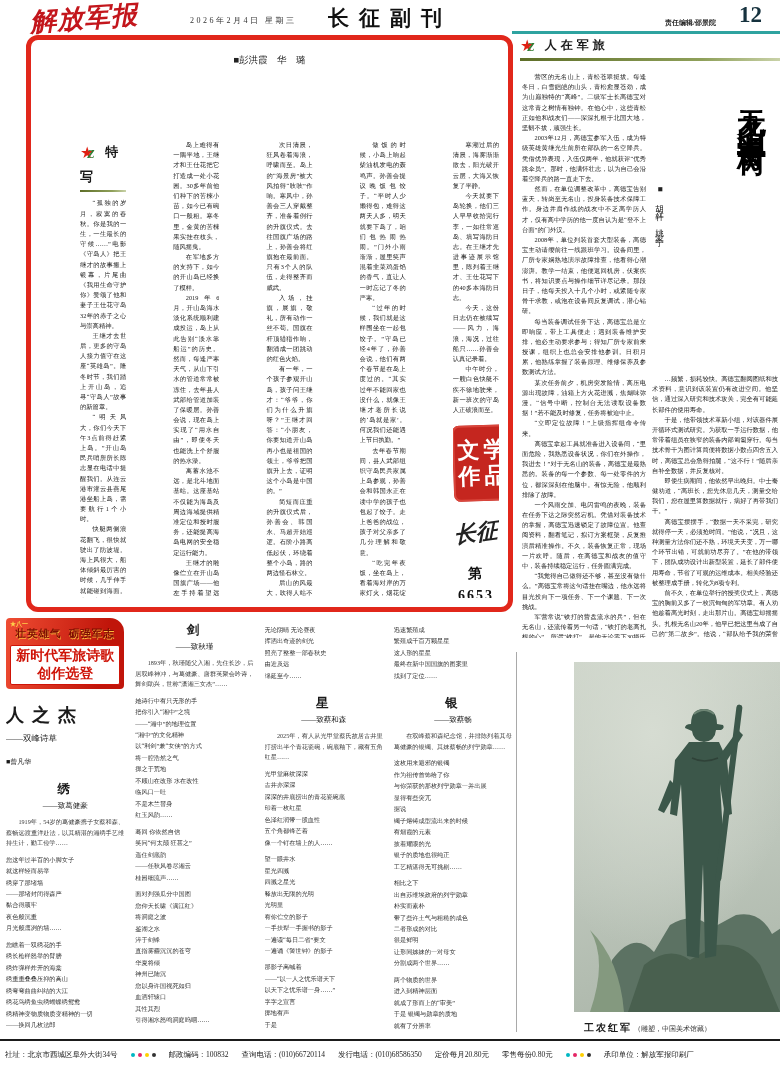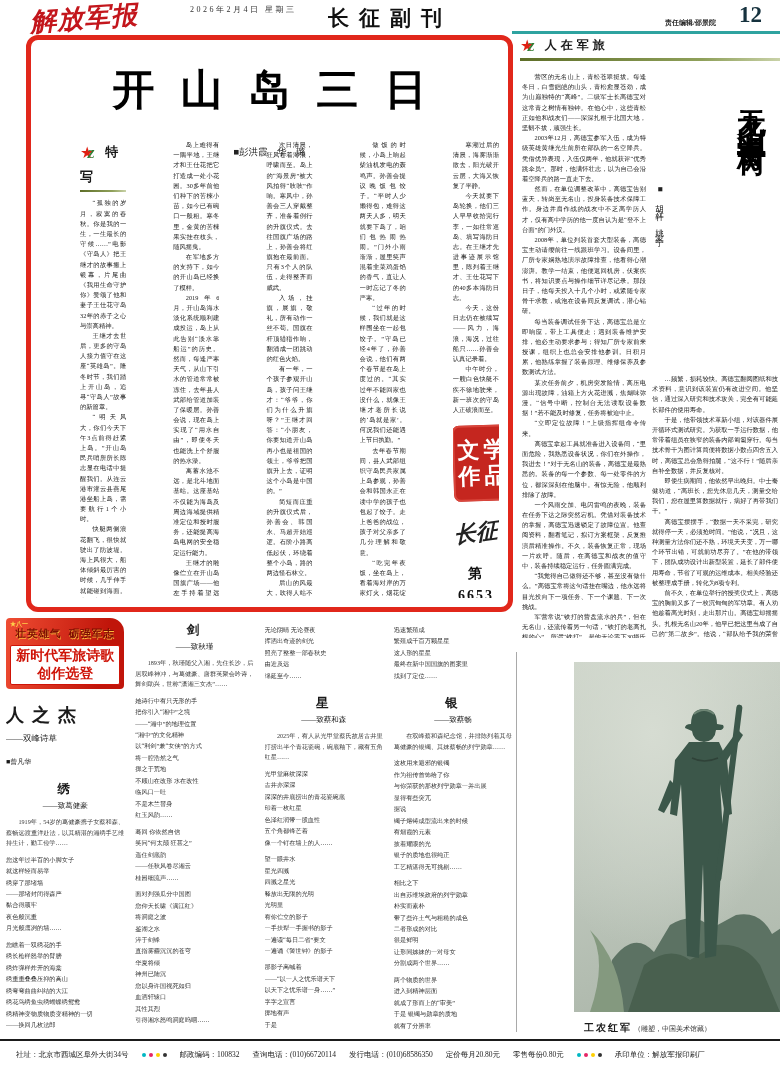--- a/index.html
+++ b/index.html
@@ -2,21 +2,21 @@
 <html><head>
 <meta charset="utf-8">
 <style>
   html,body{margin:0;padding:0;background:#e8e8e4;}
   .page{position:relative;width:780px;height:1075px;background:#ffffff;overflow:hidden;
         font-family:"Liberation Serif", serif;color:#1a1a1a;}
 
   
   .masthead{position:absolute;left:30px;top:1px;font-size:26px;font-weight:bold;font-style:italic;
             color:#c3161c;transform:rotate(-4deg);letter-spacing:1px;}
-  .h-date{position:absolute;left:190px;top:4px;font-size:8px;letter-spacing:2.5px;color:#333;}
+  .h-date{position:absolute;left:190px;top:15px;font-size:8px;letter-spacing:2.5px;color:#333;}
   .h-edition{position:absolute;left:290px;top:4px;width:200px;text-align:center;font-size:21px;
              font-weight:bold;letter-spacing:10px;color:#111;}
   .h-editor{position:absolute;right:64px;top:18px;font-size:7px;font-weight:bold;color:#222;}
   .h-page{position:absolute;right:18px;top:2px;font-size:23px;font-weight:bold;color:#16323e;}
   .teal-line{position:absolute;left:512px;top:31px;width:268px;height:3px;background:#2ea3a0;}
 
   
   .main-article{position:absolute;left:26px;top:35px;width:487px;height:577px;box-sizing:border-box;
                 border:5px solid #e1271b;border-radius:12px;background:#fff;}
   .m-title{text-align:center;margin-top:22px;font-size:42px;font-weight:bold;letter-spacing:26px;
@@ -83,42 +83,41 @@
   .poem-intro{margin-top:6px;font-size:6.2px;line-height:1.7;text-align:justify;color:#3a3a3a;}
   .poem-intro p{margin:0;text-indent:2em;}
   .lines{margin-top:5px;font-size:6.2px;line-height:1.85;color:#303030;}
   .lines p{margin:0;text-indent:0;}
   .lines p:empty{height:5px;}
   .cont{margin-top:0;}
   .v-rule{position:absolute;left:516px;top:652px;width:1px;height:380px;background:#a9a9a9;}
 
   
   .footer-rule{position:absolute;left:0;top:1039px;width:780px;height:2px;background:#1b1b1b;}
-  .footer{position:absolute;left:16px;right:10px;top:1050px;display:flex;align-items:center;
+  .footer{position:absolute;left:5px;right:10px;top:1050px;display:flex;align-items:center;
           gap:13px;font-size:7.5px;color:#222;white-space:nowrap;}
   .dots{display:inline-flex;gap:3px;}
   .dots i{width:4px;height:4px;border-radius:50%;display:inline-block;}
   .d1{background:#00b7c3;} .d2{background:#e62565;} .d3{background:#ffd000;} .d4{background:#333;}
 </style>
 </head>
 <body>
 
 <div class="page">
 
   <div>
     <div class="masthead">解放军报</div>
     <div class="h-date">2026年2月4日 星期三</div>
     <div class="h-edition">长征副刊</div>
     <div class="h-editor">责任编辑/邵景院</div>
     <div class="h-page">12</div>
     <div class="teal-line"></div>
   </div>
 
   <section class="main-article">
-    <h1 class="m-title">开山岛三日</h1>
     <div class="m-byline">■彭洪霞　华　璐</div>
     <div class="article-body">
       <div class="col">
         <div class="feature-label">
           <span class="logo">
             <span class="star">★</span><span class="zed">Z</span>
           </span>
           <span class="flabel-text">特 写</span>
           <div class="label-rule"></div>
         </div>

